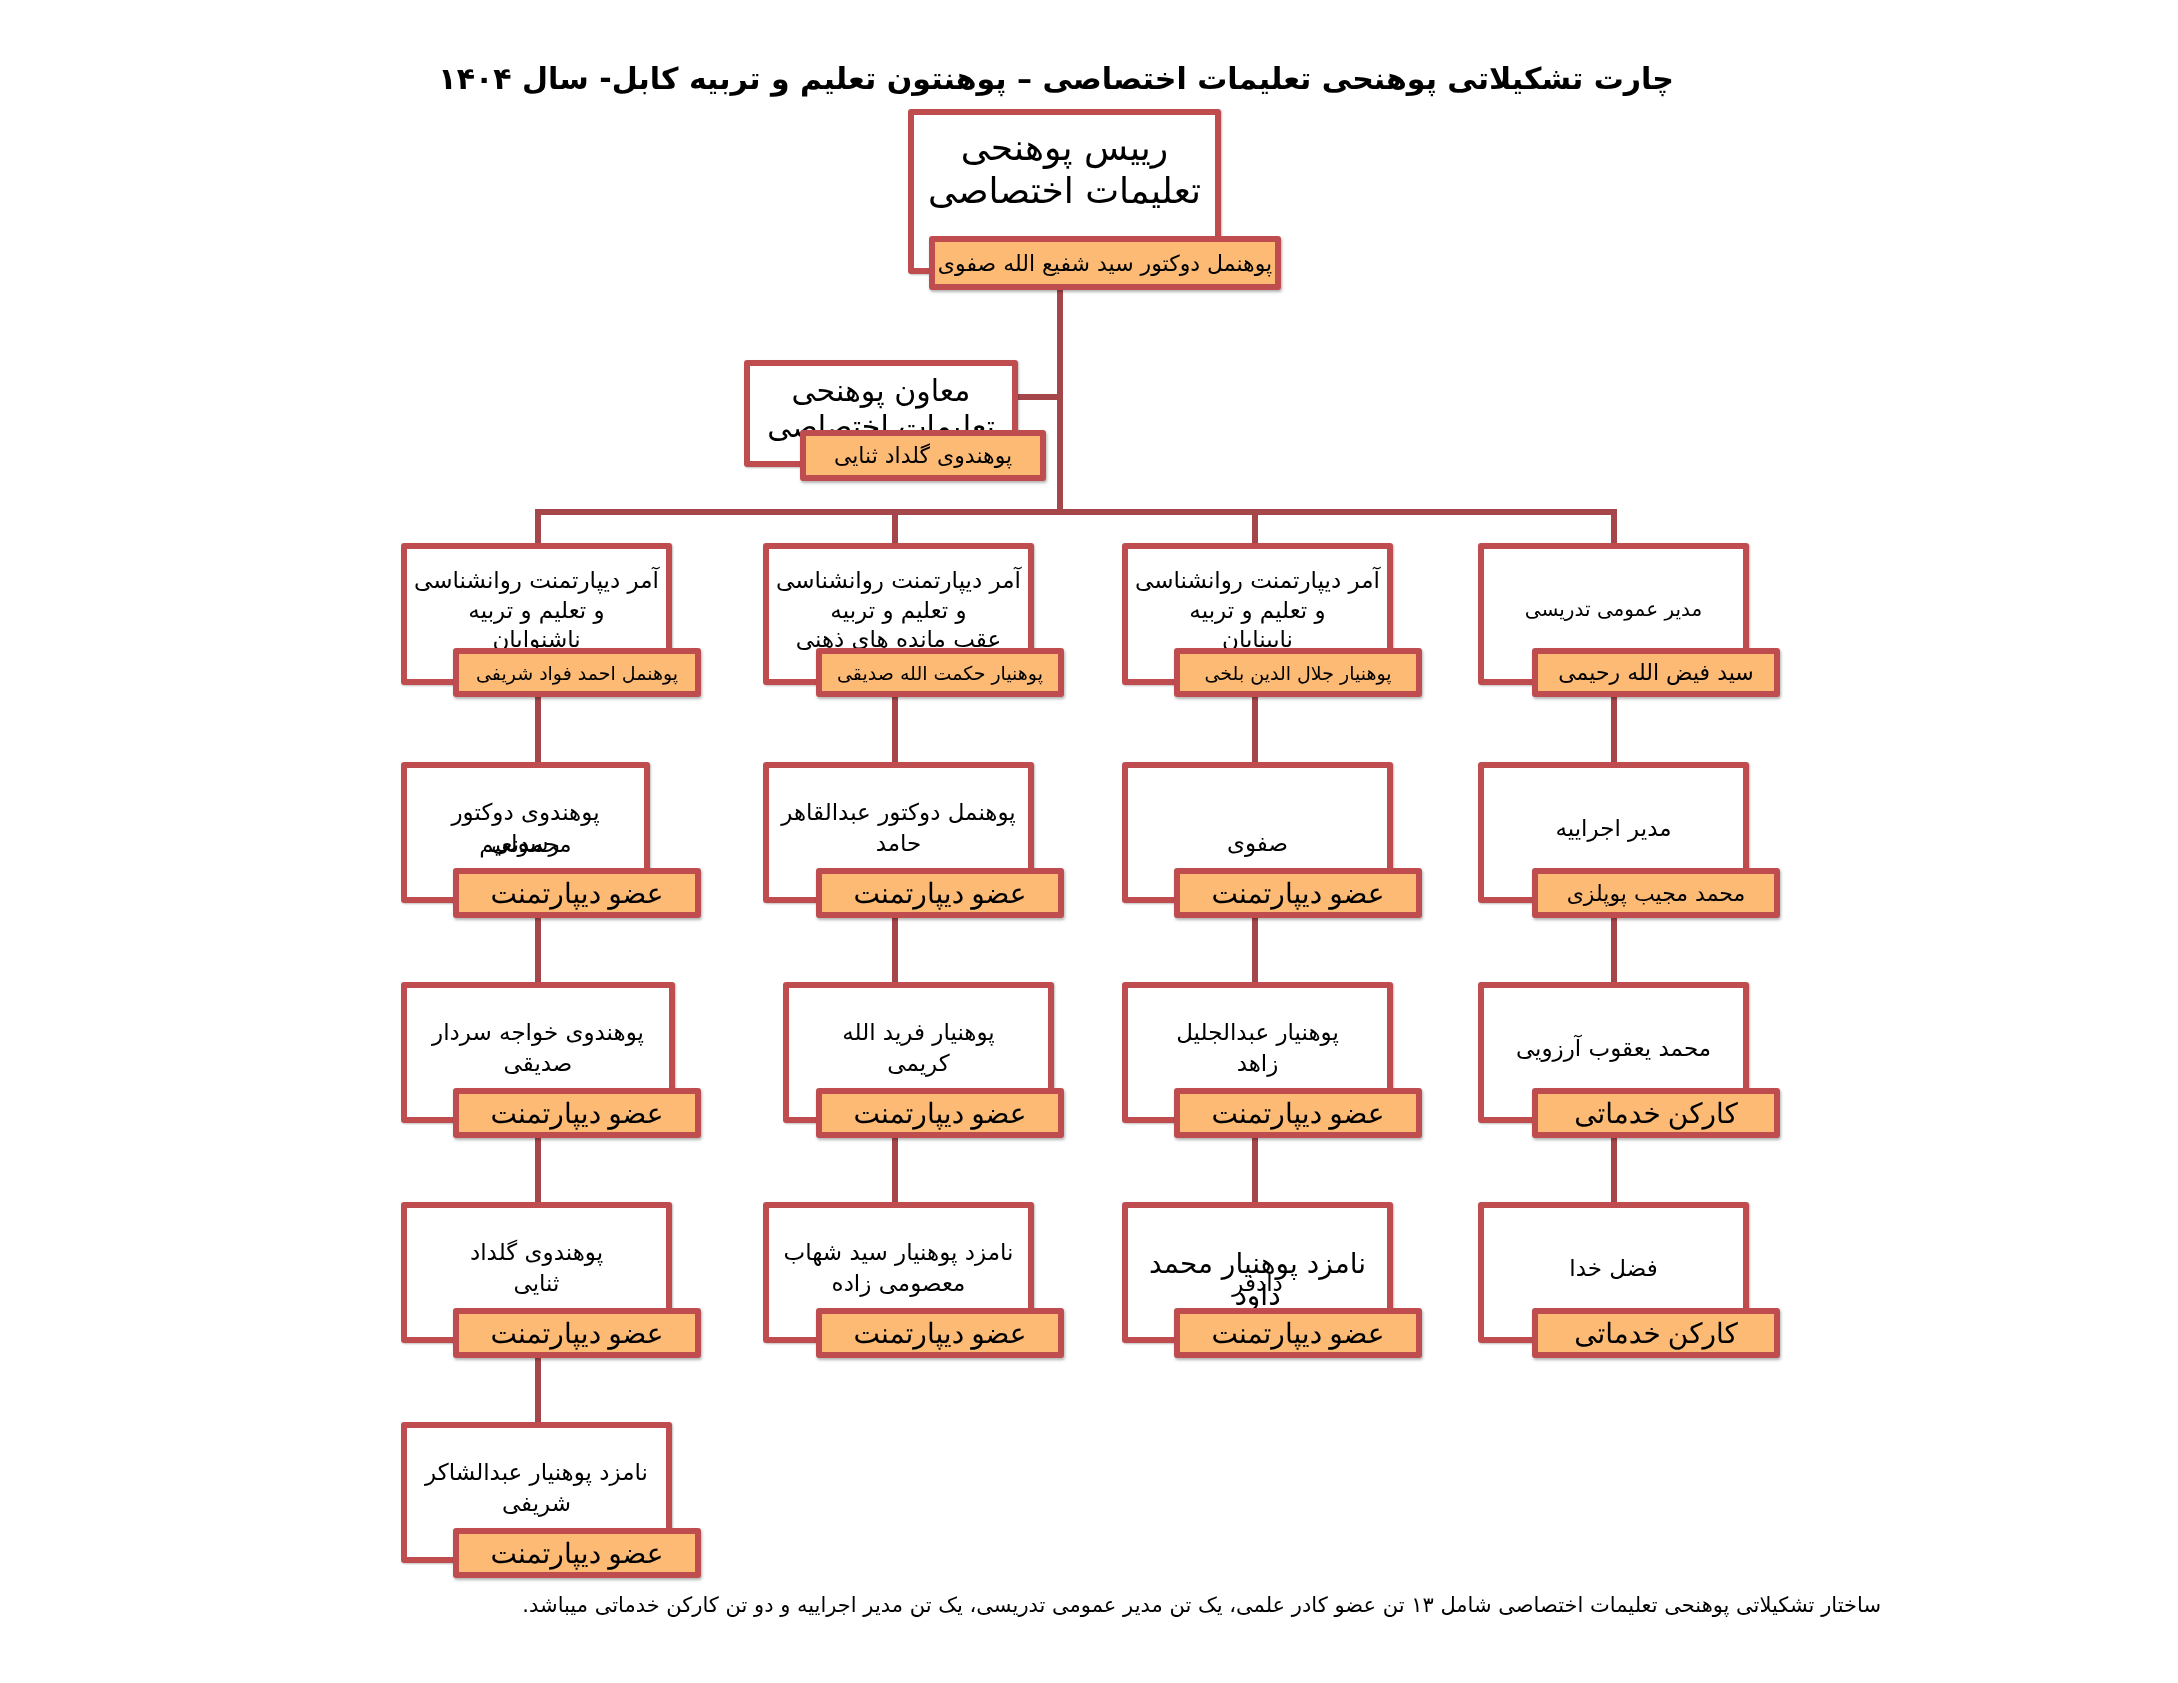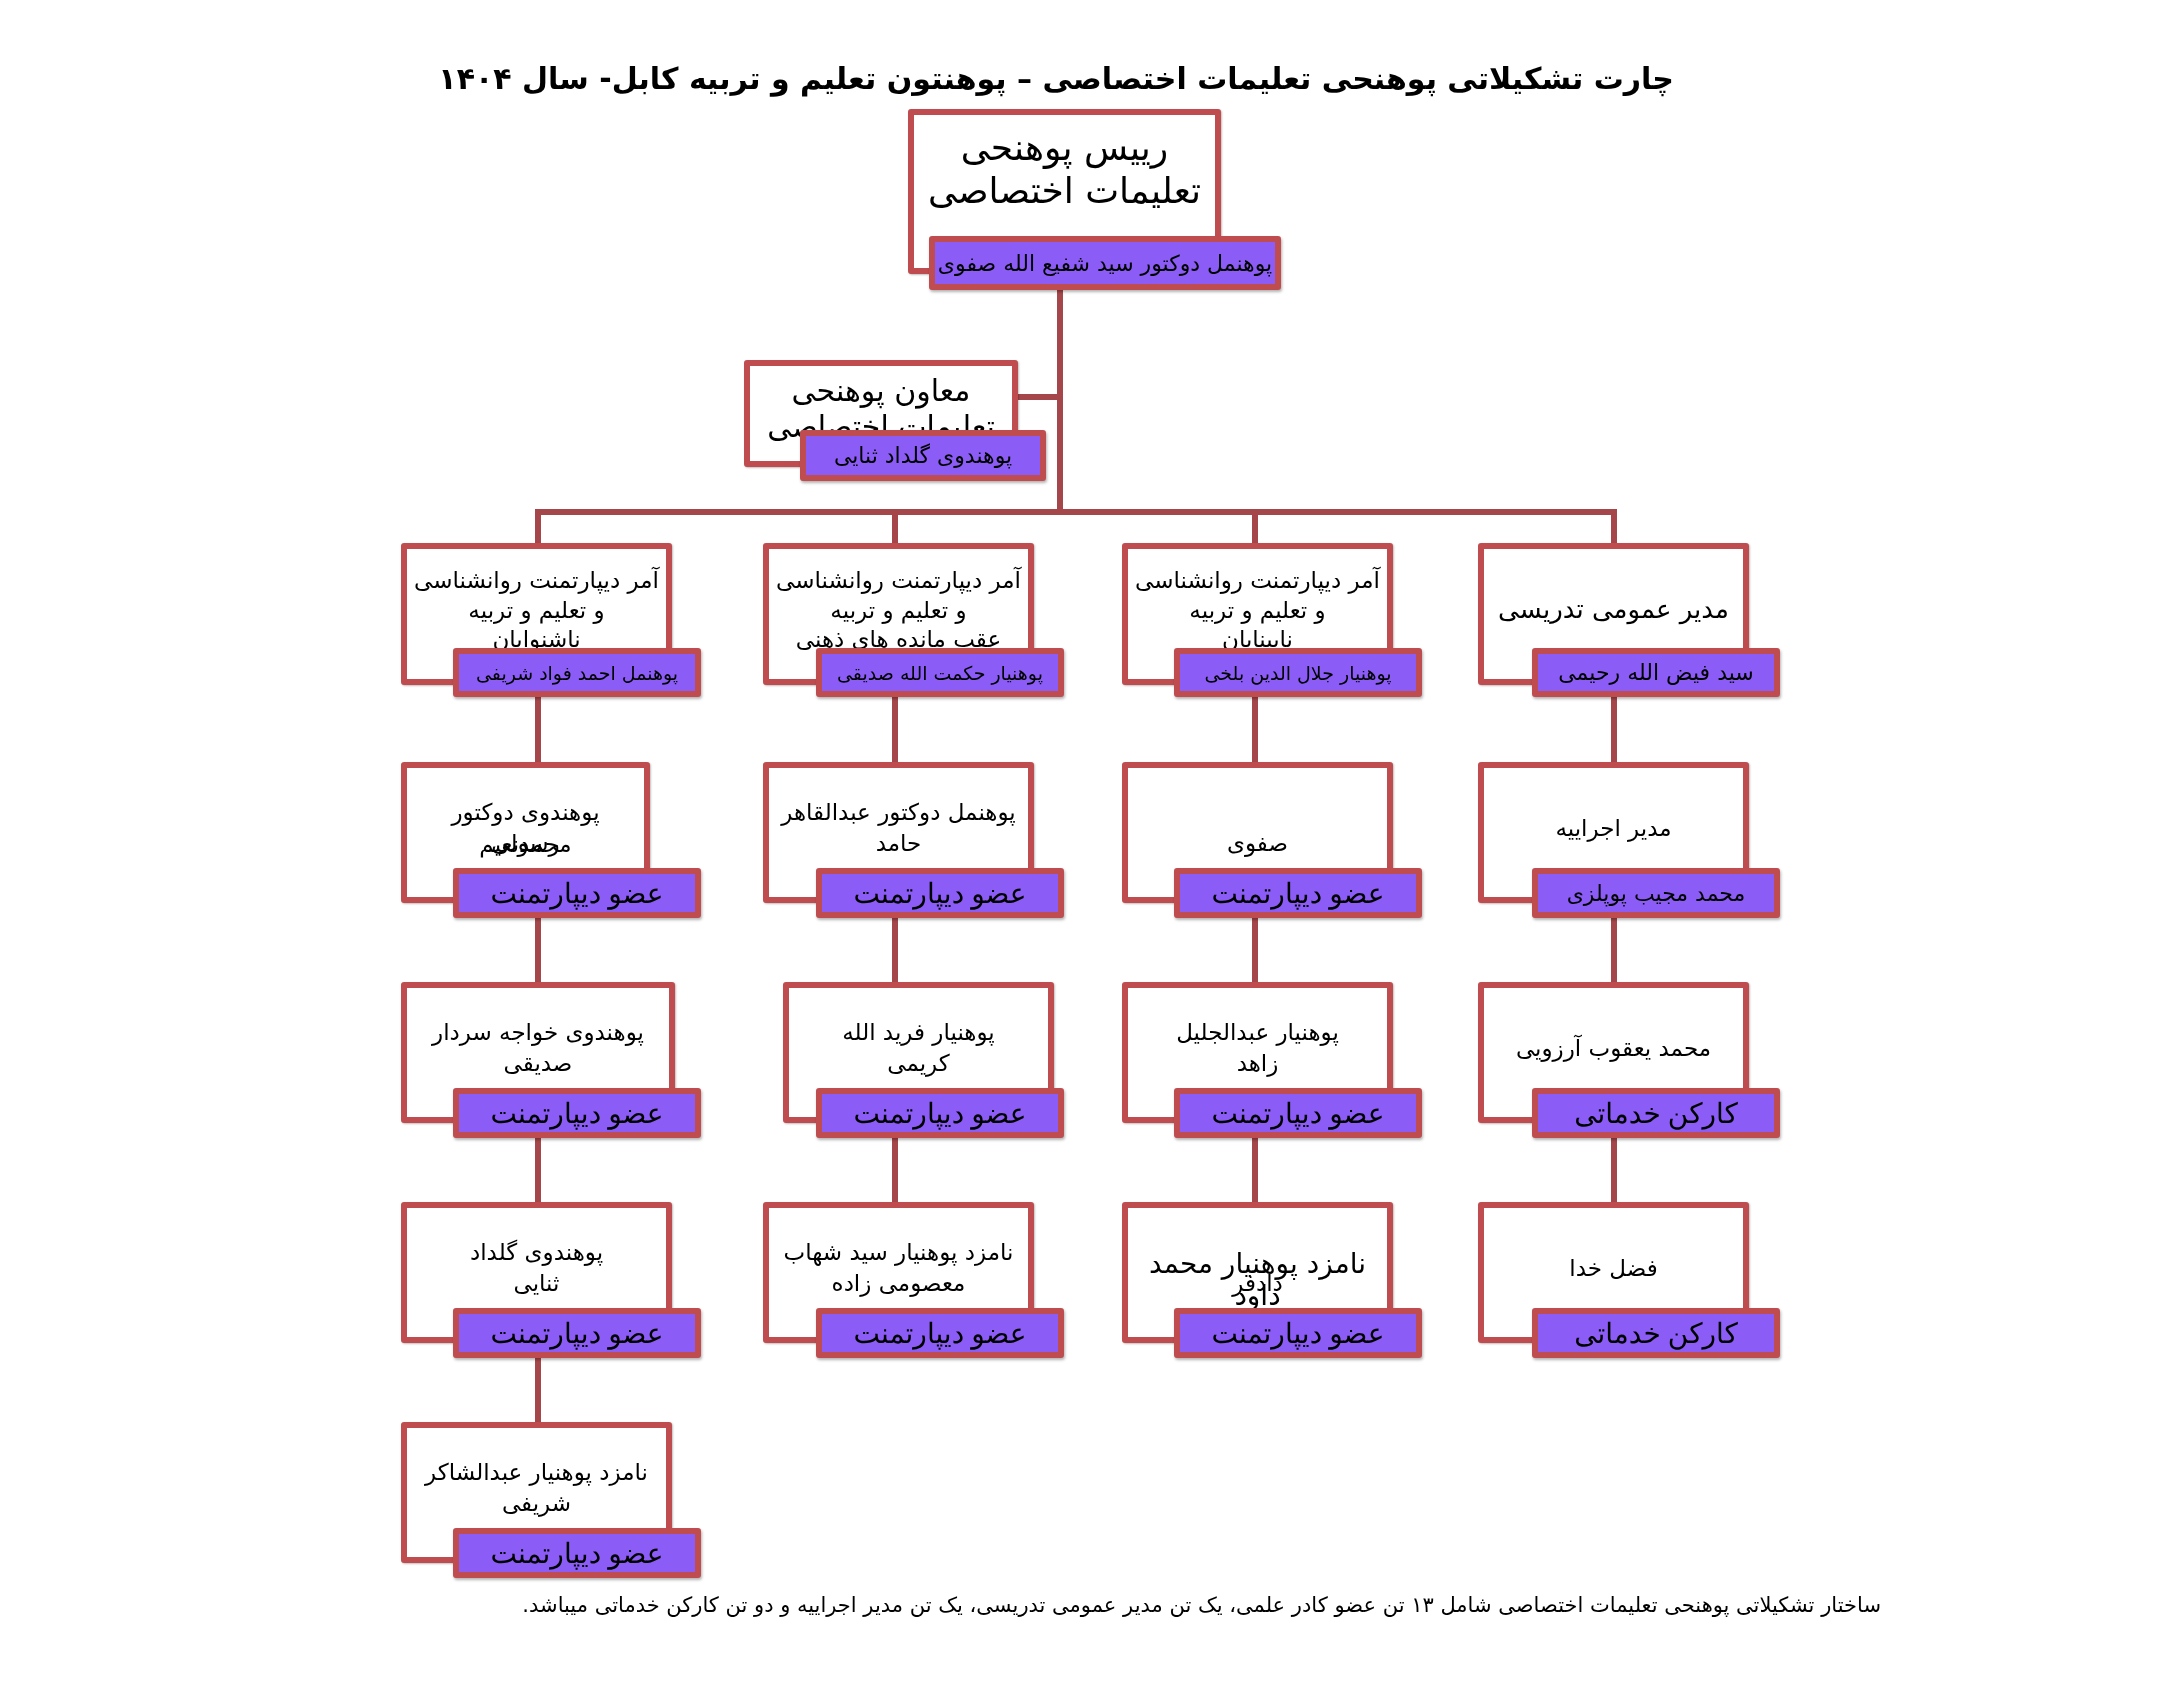--- a/index.html
+++ b/index.html
@@ -9,21 +9,21 @@
            direction: rtl; font-family: "DejaVu Sans", sans-serif; font-weight: bold;
            font-size: 30px; line-height: 44px; white-space: nowrap; }
   .footer { position: absolute; left: 297px; top: 1588px; width: 1584px; text-align: right;
             direction: rtl; font-family: "DejaVu Sans", sans-serif; font-size: 21px;
             line-height: 34px; white-space: nowrap; }
   .line { position: absolute; background: #a5474a; }
   .node { position: absolute; background: #ffffff; border: 6px solid #bf4d50;
           border-radius: 3px; box-sizing: border-box; box-shadow: 1px 1px 2px rgba(0,0,0,0.25); }
   .node-text { position: absolute; left: 4px; right: 4px; text-align: center; direction: rtl;
                font-family: "DejaVu Sans", sans-serif; color: #000; }
-  .tag { position: absolute; background: #8b5cf6; border: 6px solid #bf4d50; border-radius: 3px;
+  .tag { position: absolute; background: #fdba74; border: 6px solid #bf4d50; border-radius: 3px;
          box-sizing: border-box; box-shadow: 1px 2px 3px rgba(0,0,0,0.3);
          display: flex; align-items: center; justify-content: center; direction: rtl;
          font-family: "DejaVu Sans", sans-serif; color: #000; white-space: nowrap; overflow: hidden; }
   .tag.big { font-size: 28px; font-family: Liberation Serif, serif; }
   .tag.small { font-size: 19px; }
   .tag.mid { font-size: 22px; }
 </style>
 </head>
 <body>
 
@@ -129,21 +129,21 @@
 </div>
 <div class="tag big" style="left:1174px; top:1088px; width:248px; height:50px;">عضو دیپارتمنت</div>
 
 <div class="node" style="left:1122px; top:1202px; width:271px; height:141px;">
   <div class="node-text" style="top:40px; font-size:28px; line-height:32px;">نامزد پوهنیار محمد داود</div>
   <div class="node-text" style="top:59px; font-size:23px; line-height:32px;">دادفر</div>
 </div>
 <div class="tag big" style="left:1174px; top:1308px; width:248px; height:50px;">عضو دیپارتمنت</div>
 
 <div class="node" style="left:1478px; top:543px; width:271px; height:142px;">
-  <div class="node-text" style="top:44px; font-size:26px; line-height:32px;">مدیر عمومی تدریسی</div>
+  <div class="node-text" style="top:44px; font-size:20px; line-height:32px;">مدیر عمومی تدریسی</div>
 </div>
 <div class="tag mid" style="left:1532px; top:648px; width:248px; height:49px;">سید فیض الله رحیمی</div>
 
 <div class="node" style="left:1478px; top:762px; width:271px; height:141px;">
   <div class="node-text" style="top:44px; font-size:23px; line-height:32px;">مدیر اجراییه</div>
 </div>
 <div class="tag mid" style="left:1532px; top:868px; width:248px; height:50px;">محمد مجیب پوپلزی</div>
 
 <div class="node" style="left:1478px; top:982px; width:271px; height:141px;">
   <div class="node-text" style="top:44px; font-size:23px; line-height:32px;">محمد یعقوب آرزویی</div>

